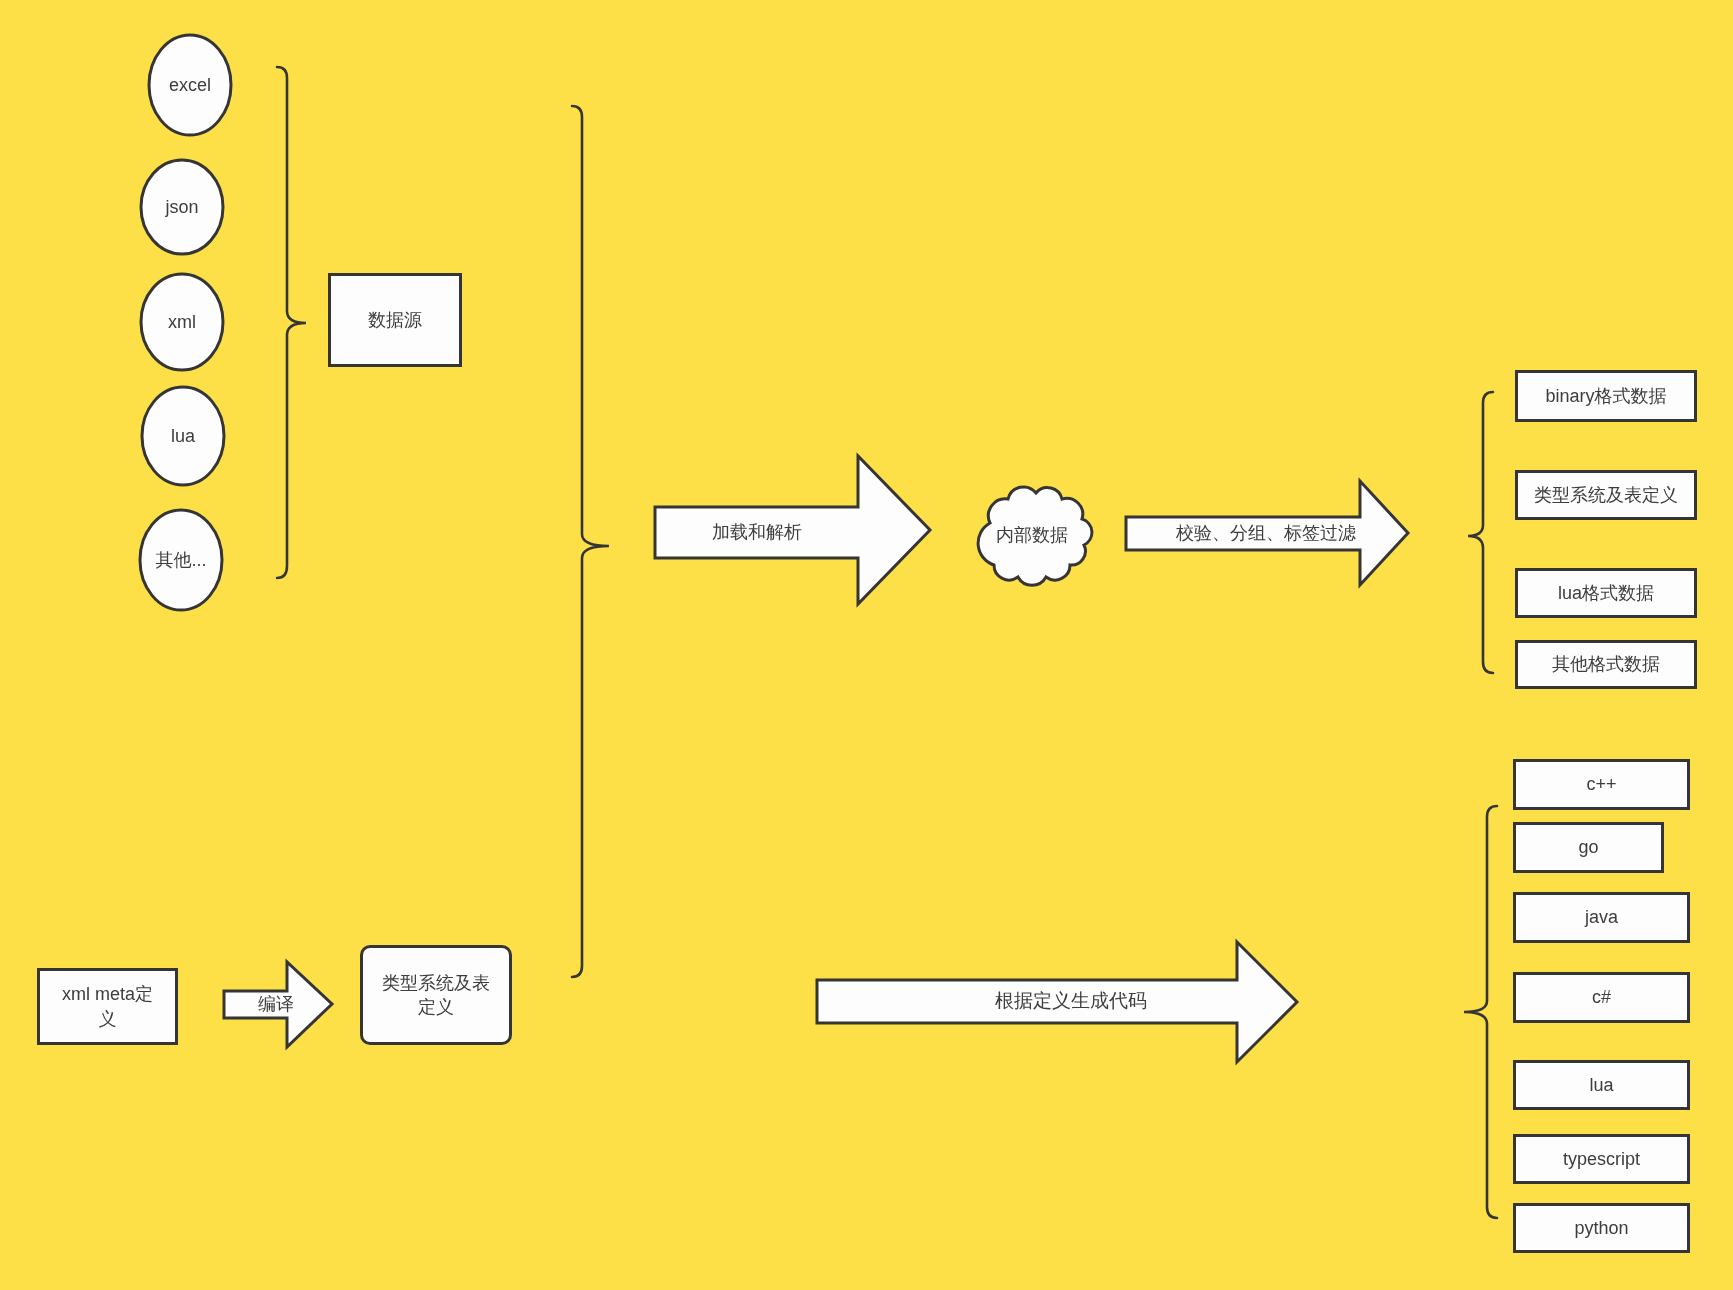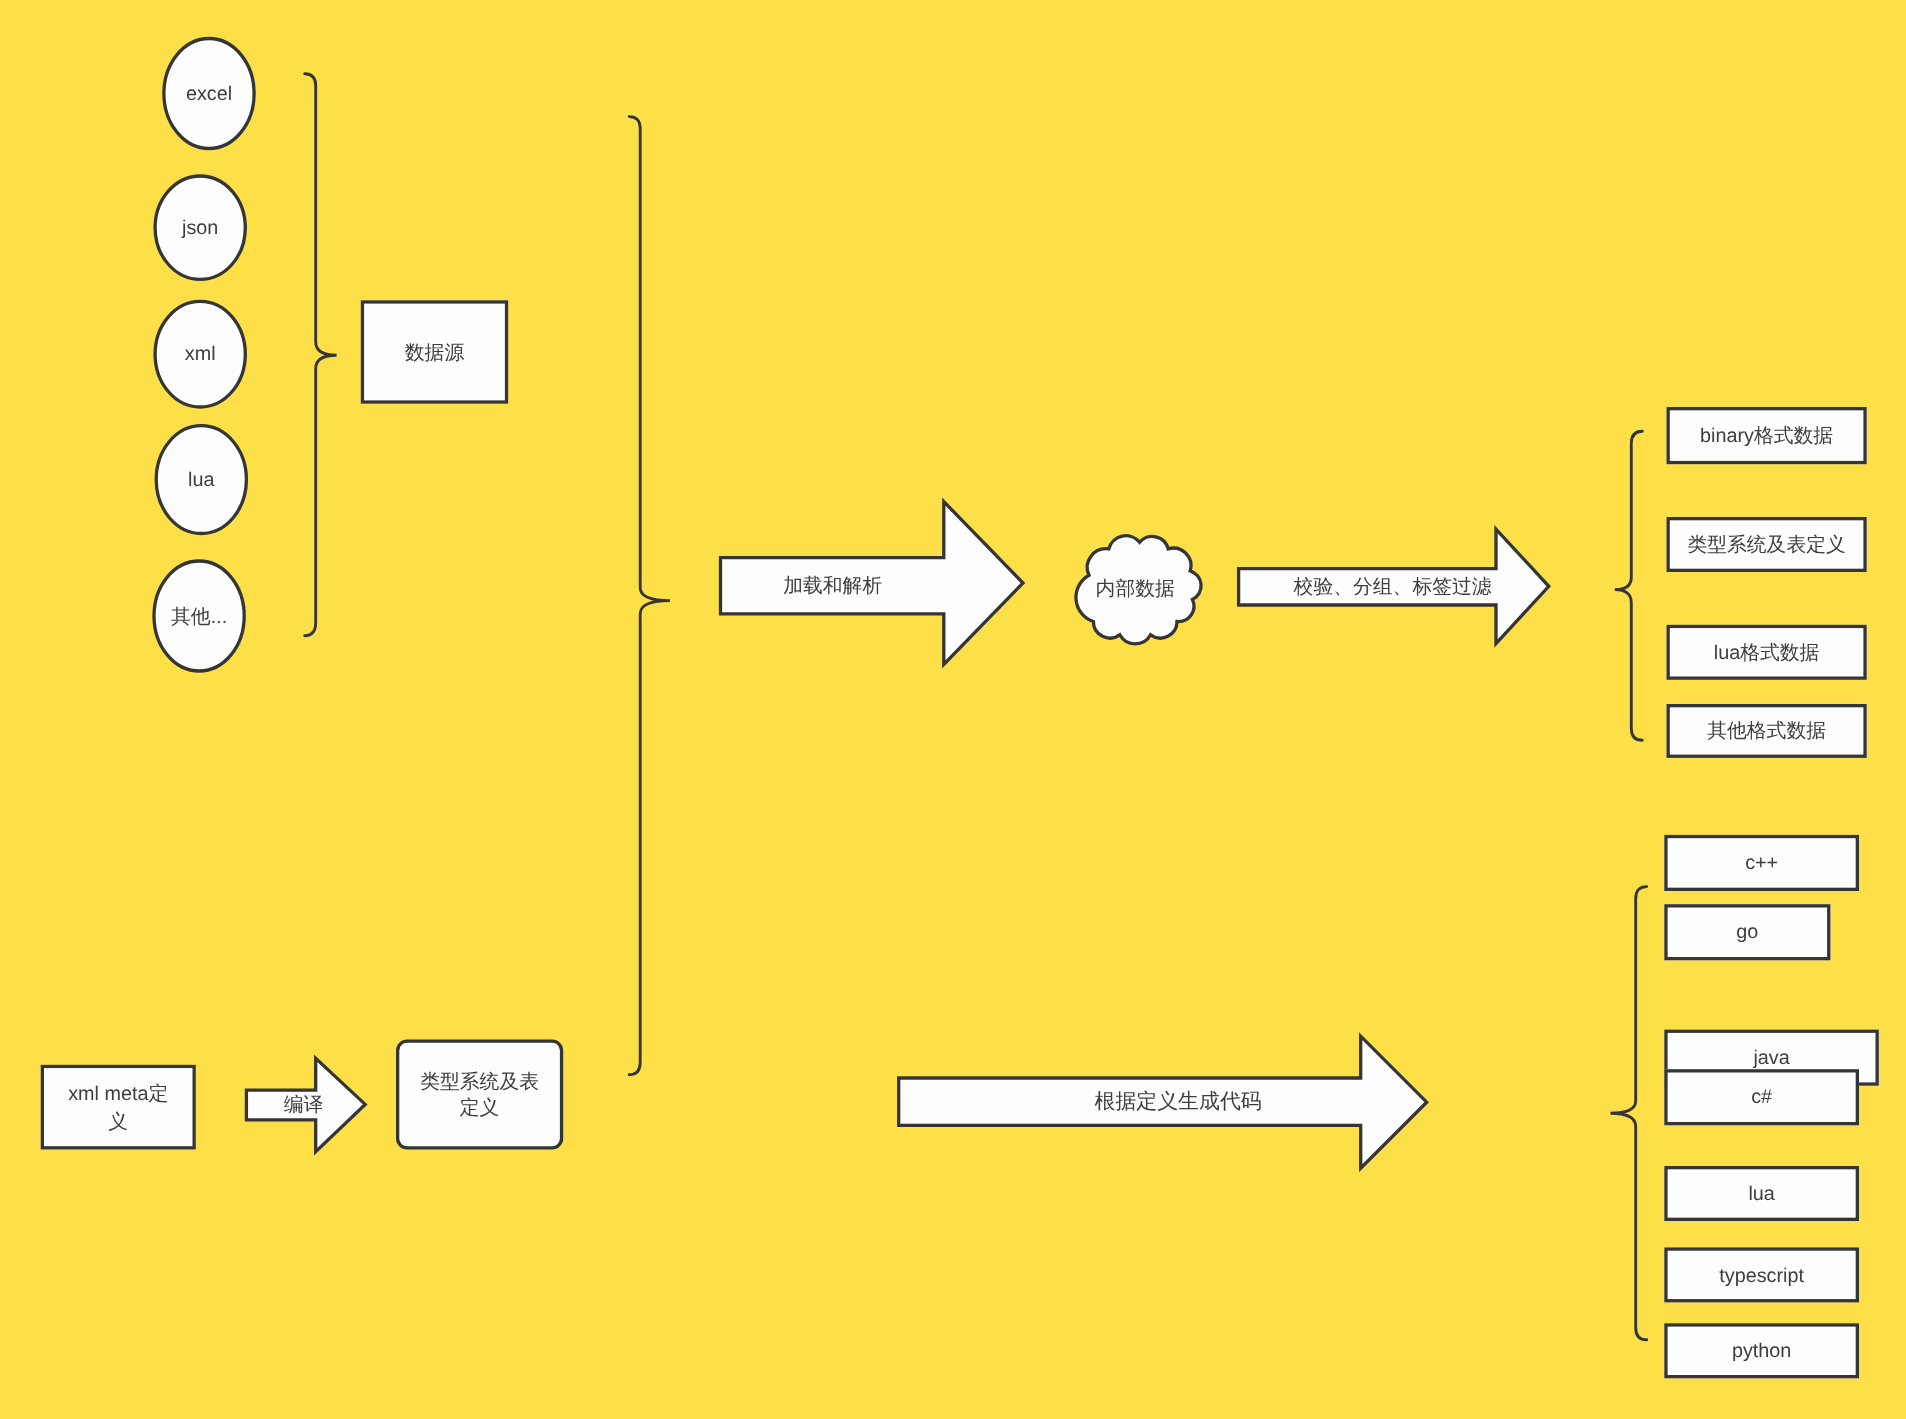--- a/index.html
+++ b/index.html
@@ -111,19 +111,19 @@
   <div class="box" style="left:1515px; top:370px; width:182px; height:52px;">binary格式数据</div>
   <div class="box" style="left:1515px; top:470px; width:182px; height:50px;">类型系统及表定义</div>
   <div class="box" style="left:1515px; top:568px; width:182px; height:50px;">lua格式数据</div>
   <div class="box" style="left:1515px; top:640px; width:182px; height:49px;">其他格式数据</div>
 
   <div class="box" style="left:37px; top:968px; width:141px; height:77px; padding:0 20px;">xml meta定义</div>
   <div class="box rounded" style="left:360px; top:945px; width:152px; height:100px; padding:16px 17px;">类型系统及表定义</div>
 
   <div class="box" style="left:1513px; top:759px;  width:177px; height:51px;">c++</div>
   <div class="box" style="left:1513px; top:822px;  width:151px; height:51px;">go</div>
-  <div class="box" style="left:1513px; top:892px;  width:195px; height:51px;margin-top:44px;">java</div>
+  <div class="box" style="left:1513px; top:892px;  width:177px; height:51px;">java</div>
   <div class="box" style="left:1513px; top:972px;  width:177px; height:51px;">c#</div>
   <div class="box" style="left:1513px; top:1060px; width:177px; height:50px;">lua</div>
   <div class="box" style="left:1513px; top:1134px; width:177px; height:50px;">typescript</div>
   <div class="box" style="left:1513px; top:1203px; width:177px; height:50px;">python</div>
 
 </div>
 
 </body></html>

